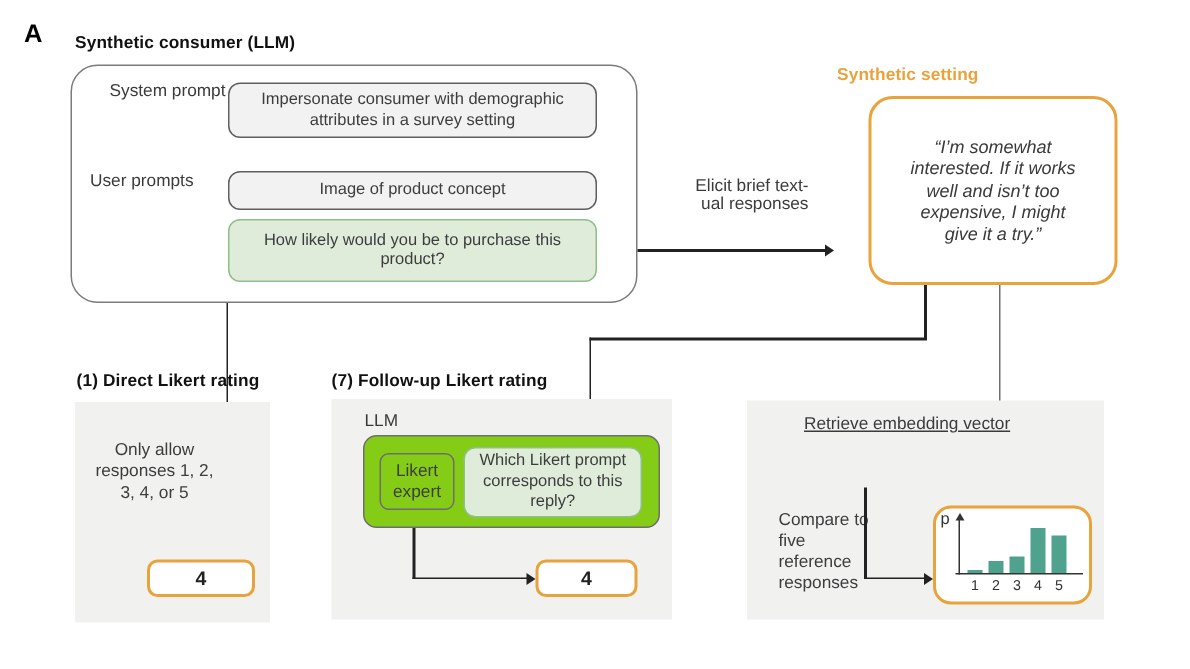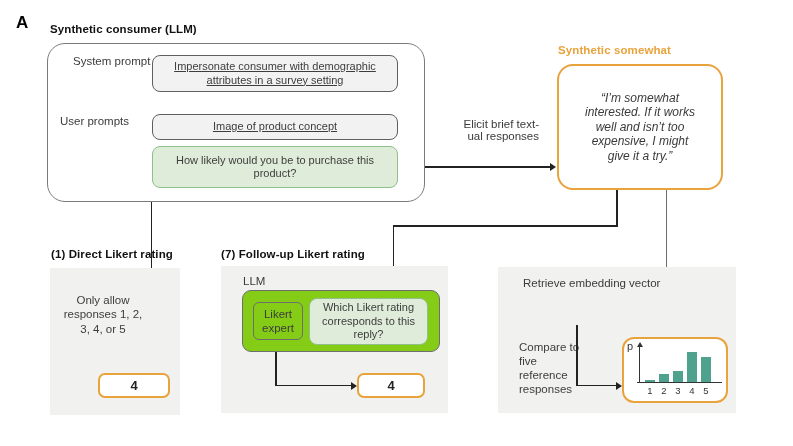--- a/index.html
+++ b/index.html
@@ -17,21 +17,21 @@
   *{margin:0;padding:0;box-sizing:border-box;}
   html,body{background:#ffffff;}
   body{font-family:"Liberation Sans", sans-serif;color:var(--text-dark);}
   .canvas{position:relative;width:793px;height:446px;background:#fff;overflow:hidden;}
   .abs{position:absolute;}
   .fig-label{font-size:17px;font-weight:bold;color:#000;}
   .h-title{font-size:11.5px;font-weight:bold;color:var(--heading-black);white-space:nowrap;letter-spacing:.1px;}
   .h-orange{color:var(--accent-orange);}
   .lbl{font-size:11.5px;color:var(--text-dark);white-space:nowrap;}
   .round-box{border-radius:8px;display:flex;align-items:center;justify-content:center;text-align:center;font-size:11px;line-height:1.22;color:#3d3d3d;}
-  .grey-box{background:var(--box-grey-fill);border:1.3px solid #5f5f5f;text-decoration:underline;}
+  .grey-box{background:var(--box-grey-fill);border:1.3px solid #5f5f5f;}
   .green-box{background:var(--green-fill);border:1.3px solid var(--green-border);}
   .white-box{background:#84cc16;border:1.3px solid var(--border-grey);}
   .main-box{border:1.5px solid #7b7b7b;border-radius:18px;background:#fff;}
   .panel{background:var(--panel-grey);}
   .orange-box{background:#fff;border:2px solid var(--accent-orange);border-radius:7px;display:flex;align-items:center;justify-content:center;font-size:13px;font-weight:bold;color:#222;}
   .response-box{background:#fff;border:2px solid var(--accent-orange);border-radius:16px;}
   .quote{font-size:12px;font-style:italic;text-align:center;line-height:1.2;color:#3a3a3a;}
   .vline{width:1.5px;background:var(--line-dark);}
   .hline{height:1.5px;background:var(--line-dark);}
   .grey-line{background:var(--border-grey);}
@@ -66,22 +66,22 @@
   <div class="abs round-box grey-box" style="left:152px;top:114px;width:246px;height:26px;padding:0 10px;">Image of product concept</div>
   <div class="abs round-box green-box" style="left:152px;top:146px;width:246px;height:42px;padding:0 22px;">How likely would you be to purchase this product?</div>
 
   <div class="abs hline" style="left:425px;top:166px;width:126px;"></div>
   <div class="abs arr-right" style="left:550px;top:163px;"></div>
   <div class="abs lbl" style="left:443px;top:118px;width:96px;text-align:right;white-space:normal;">
     <div>Elicit brief text-</div>
     <div>ual responses</div>
   </div>
 
-  <div class="abs h-title h-orange" style="left:558px;top:44px;">Synthetic somewhat</div>
-  <div class="abs response-box" style="left:557px;top:64px;width:166px;height:126px;display:flex;align-items:center;justify-content:center;padding:0 20px;">
+  <div class="abs h-title h-orange" style="left:558px;top:44px;">Synthetic setting</div>
+  <div class="abs response-box" style="left:579px;top:64px;width:166px;height:126px;display:flex;align-items:center;justify-content:center;padding:0 20px;">
     <div class="quote">“I’m somewhat interested. If it works well and isn’t too expensive, I might give it a try.”</div>
   </div>
 
   <div class="abs vline" style="left:616px;top:190px;height:36px;"></div>
   <div class="abs hline" style="left:392.5px;top:225px;width:225px;"></div>
   <div class="abs vline" style="left:392.5px;top:225px;height:58px;"></div>
   <div class="abs arr-down" style="left:389px;top:282px;"></div>
 
   <div class="abs vline grey-line" style="left:665.5px;top:190px;height:106px;"></div>
   <div class="abs arr-down" style="left:662px;top:295px;border-top-color:var(--border-grey);"></div>
@@ -92,28 +92,28 @@
   <div class="abs h-title" style="left:51px;top:248px;">(1) Direct Likert rating</div>
   <div class="abs panel" style="left:50px;top:268px;width:130px;height:147px;"></div>
   <div class="abs note-right" style="left:61px;top:293px;width:84px;">Only allow responses 1, 2, 3, 4, or 5</div>
   <div class="abs orange-box" style="left:98px;top:373px;width:72px;height:25px;">4</div>
 
   <div class="abs h-title" style="left:221px;top:248px;">(7) Follow-up Likert rating</div>
   <div class="abs panel" style="left:221px;top:266px;width:227px;height:147px;"></div>
   <div class="abs lbl" style="left:243px;top:275px;">LLM</div>
   <div class="abs white-box" style="left:242px;top:290px;width:198px;height:62px;border-radius:9px;"></div>
   <div class="abs round-box white-box" style="left:253px;top:302px;width:50px;height:38px;border-radius:6px;font-size:11.5px;">Likert expert</div>
-  <div class="abs round-box green-box" style="left:309px;top:298px;width:119px;height:47px;padding:0 8px;">Which Likert rating corresponds to this reply?</div>
+  <div class="abs round-box green-box" style="left:309px;top:298px;width:119px;height:47px;padding:0 8px;">Which Likert prompt corresponds to this reply?</div>
   <div class="abs vline" style="left:275px;top:352px;height:34px;"></div>
   <div class="abs hline" style="left:275px;top:384.5px;width:77px;"></div>
   <div class="abs arr-right" style="left:351px;top:382px;"></div>
   <div class="abs orange-box" style="left:357px;top:373px;width:68px;height:25px;">4</div>
 
   <div class="abs panel" style="left:498px;top:267px;width:238px;height:146px;"></div>
-  <div class="abs lbl" style="left:523px;top:277px;">Retrieve embedding vector</div>
+  <div class="abs lbl" style="left:536px;top:277px;text-decoration:underline;">Retrieve embedding vector</div>
   <div class="abs note-left" style="left:519px;top:340px;width:62px;">Compare to five reference responses</div>
   <div class="abs vline" style="left:576px;top:325px;height:61px;"></div>
   <div class="abs hline" style="left:576px;top:384.5px;width:41px;"></div>
   <div class="abs arr-right" style="left:616px;top:382px;"></div>
 
   <div class="abs chart-box" style="left:622px;top:337px;width:106px;height:66px;"></div>
   <div class="abs p-label" style="left:627px;top:340px;">p</div>
   <div class="abs arr-up-small" style="left:636.5px;top:342px;"></div>
   <div class="abs axis" style="left:639px;top:346px;width:1.2px;height:37px;"></div>
   <div class="abs axis" style="left:637px;top:382px;width:85px;height:1.2px;"></div>

